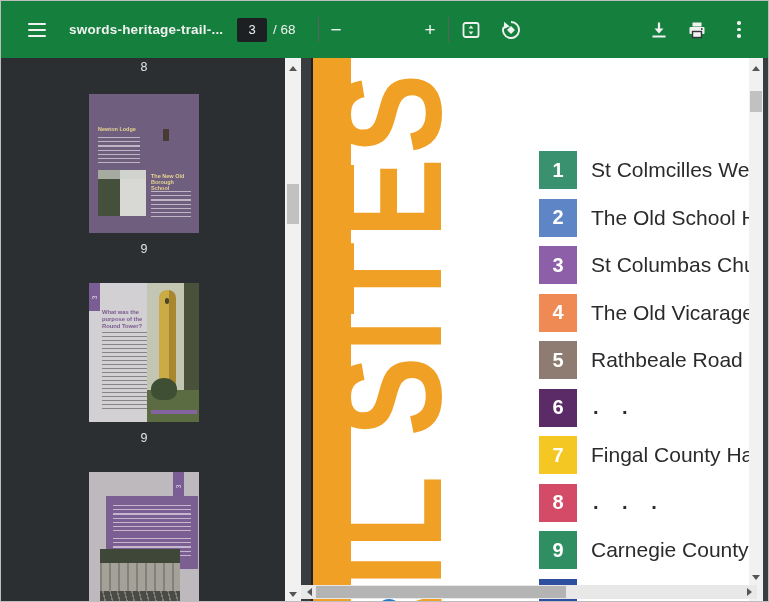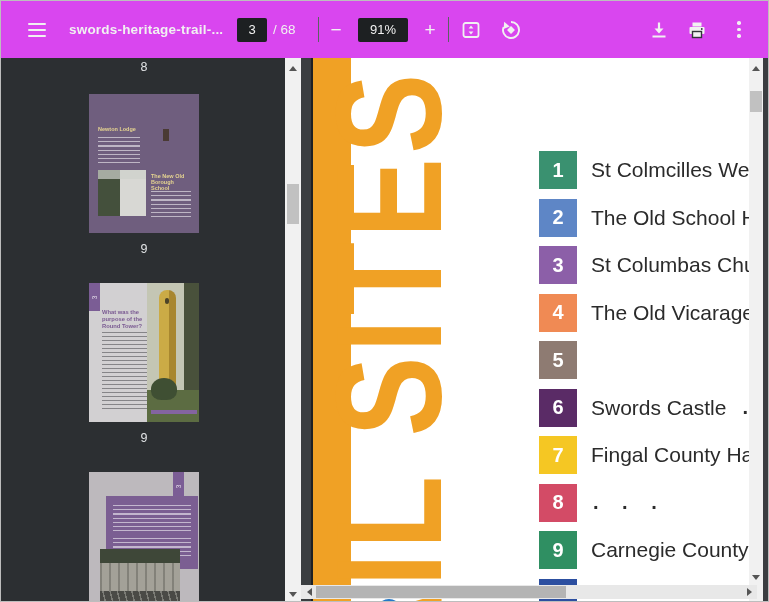--- a/index.html
+++ b/index.html
@@ -1,20 +1,20 @@
 <!DOCTYPE html>
 <html><head>
 <meta charset="utf-8">
 <style>
   * { margin:0; padding:0; box-sizing:border-box; }
   html,body { width:769px; height:602px; background:#ffffff; font-family:"Liberation Sans", sans-serif; }
   .screen { position:relative; width:769px; height:602px; background:#ffffff; overflow:hidden; border:1px solid #bdbdbd; }
 
   
-  .toolbar { position:absolute; left:0; top:0; width:769px; height:57px; background:#d946ef; z-index:30; }
+  .toolbar { position:absolute; left:0; top:0; width:769px; height:57px; background:#15803d; z-index:30; }
   .tb-item { position:absolute; top:0; height:57px; display:flex; align-items:center; color:#f1f1f1; }
   .hamburger { left:25px; width:22px; flex-direction:column; justify-content:center; gap:4px; cursor:pointer; }
   .hamburger span { display:block; width:18px; height:2px; background:#f1f1f1; border-radius:1px; }
   .doc-title { left:68px; font-size:13.5px; font-weight:700; color:#f1f1f1; letter-spacing:.2px; }
   .page-box { left:236px; }
   .page-input { width:30px; height:24px; background:#1d2022; border:none; border-radius:2px; color:#f1f1f1; text-align:center; font-size:13px; font-family:"Liberation Sans", sans-serif; }
   .page-total { left:272px; font-size:13.5px; }
   .tb-sep { position:absolute; top:16px; width:1px; height:25px; background:#5c6063; }
   .zoom-btn { font-size:19px; width:26px; justify-content:center; cursor:pointer; }
   .zoom-box { left:357px; }
@@ -109,23 +109,20 @@
         <span></span>
         <span></span>
       </div>
     <div class="tb-item doc-title">swords-heritage-trail-...</div>
     <div class="tb-item page-box">
       <input class="page-input" value="3" style="">
     </div>
     <div class="tb-item page-total">/ 68</div>
     <div class="tb-sep" style="left:317px"></div>
     <div class="tb-item zoom-btn" style="left:322px">−</div>
-    <div class="tb-item zoom-box">
-      <div class="zoom-value">91%</div>
-    </div>
     <div class="tb-item zoom-btn" style="left:416px">+</div>
     <div class="tb-sep" style="left:447px"></div>
     <div class="tb-item icon-btn" style="left:458px;width:24px">
       <svg width="20" height="20" viewBox="0 0 20 20">
         <rect x="2.5" y="3" width="15" height="14" rx="2" fill="none" stroke="#f1f1f1" stroke-width="1.8"></rect>
         <path d="M10 5.5 L12.4 8.6 L7.6 8.6 Z" fill="#f1f1f1"></path>
         <path d="M10 14.5 L12.4 11.4 L7.6 11.4 Z" fill="#f1f1f1"></path>
       </svg>
     </div>
     <div class="tb-item icon-btn" style="left:498px;width:24px">
@@ -252,28 +249,28 @@
                 <span>4</span>
               </div>
     <div class="site-label">The Old Vicarage</div>
     <div class="site-dots"></div>
   </div>
 
   <div class="site-row">
     <div class="site-badge" style="background: rgb(142, 123, 114);">
                 <span>5</span>
               </div>
+    <div class="site-label">Rathbeale Road</div>
 
   </div>
 
   <div class="site-row">
     <div class="site-badge" style="background: rgb(90, 43, 102);">
                 <span>6</span>
               </div>
-    <div class="site-label">Swords Castle</div>
     <div class="site-dots">. .</div>
   </div>
 
   <div class="site-row">
     <div class="site-badge" style="background: rgb(245, 199, 35);">
                 <span>7</span>
               </div>
     <div class="site-label">Fingal County Hall</div>
     <div class="site-dots"></div>
   </div>

